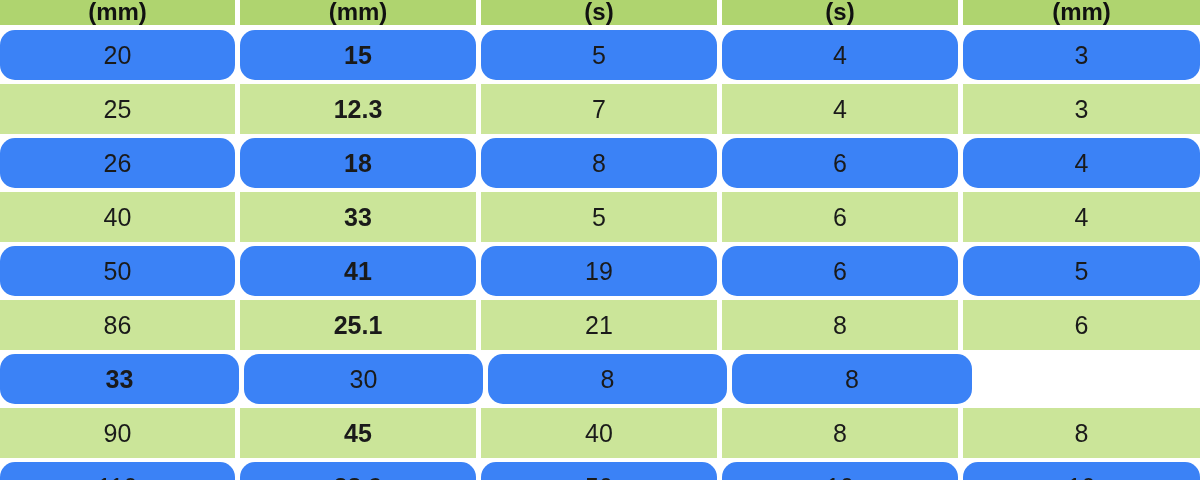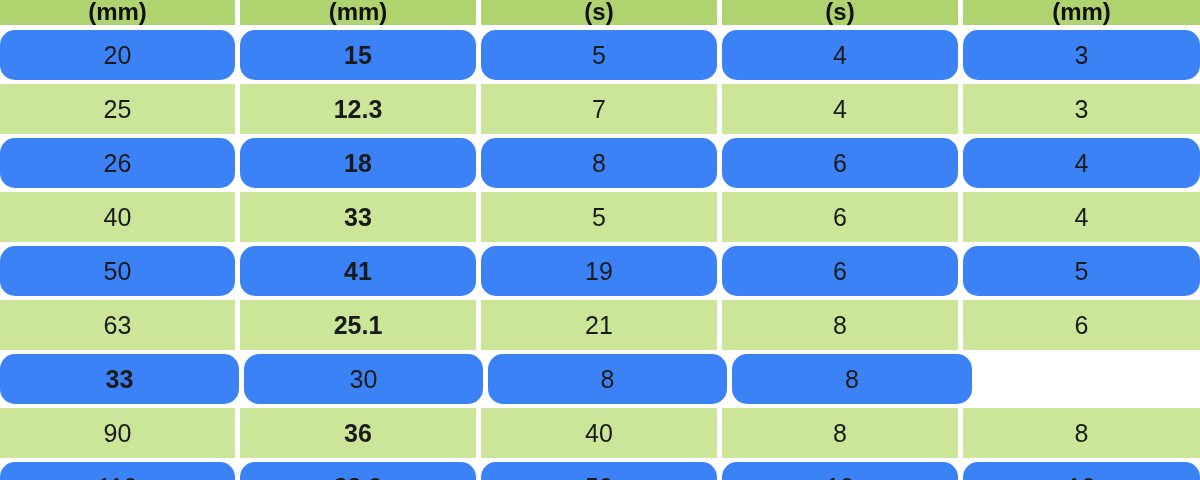--- a/index.html
+++ b/index.html
@@ -146,37 +146,37 @@
 
     <div class="row light">
       <div class="cell c0">50</div>
       <div class="cell c1">41</div>
       <div class="cell c2">19</div>
       <div class="cell c3">6</div>
       <div class="cell c4">5</div>
     </div>
 
     <div class="row dark">
-      <div class="cell c0">63</div>
+      <div class="cell c0">86</div>
       <div class="cell c1">25.1</div>
       <div class="cell c2">21</div>
       <div class="cell c3">8</div>
       <div class="cell c4">6</div>
     </div>
 
     <div class="row light">
       <div class="cell c1">33</div>
       <div class="cell c2">30</div>
       <div class="cell c3">8</div>
       <div class="cell c4">8</div>
     </div>
 
     <div class="row dark">
       <div class="cell c0">90</div>
-      <div class="cell c1">36</div>
+      <div class="cell c1">45</div>
       <div class="cell c2">40</div>
       <div class="cell c3">8</div>
       <div class="cell c4">8</div>
     </div>
 
     <div class="row light">
       <div class="cell c0">110</div>
       <div class="cell c1">38.9</div>
       <div class="cell c2">50</div>
       <div class="cell c3">10</div>

